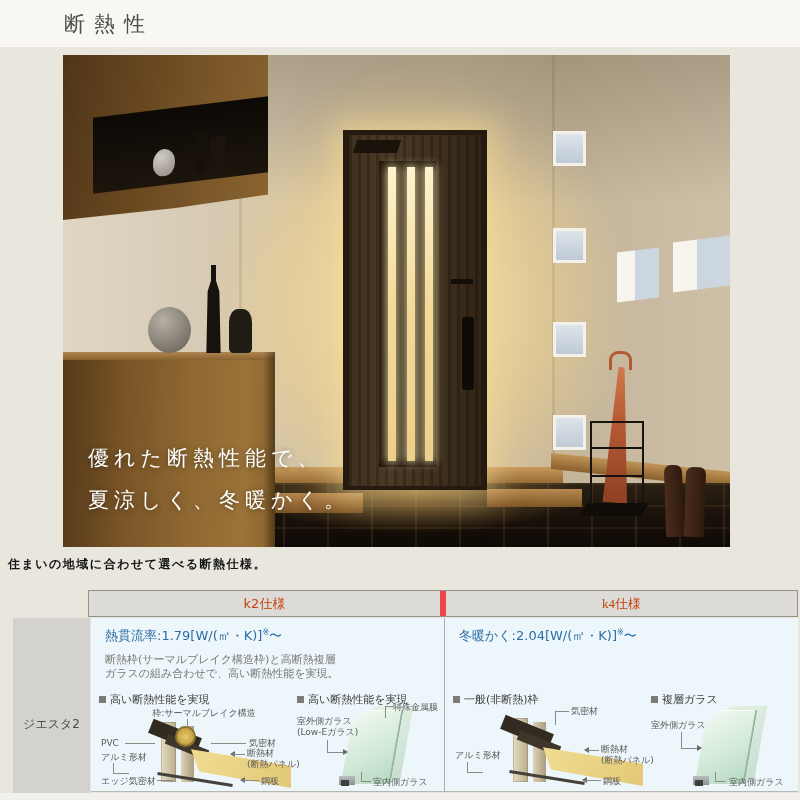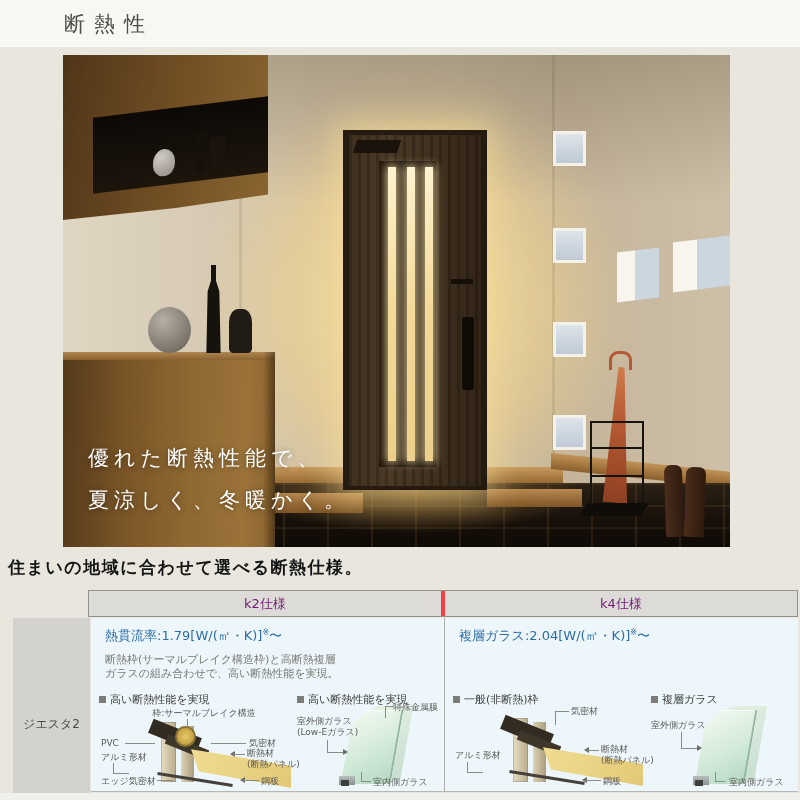--- a/index.html
+++ b/index.html
@@ -67,24 +67,24 @@
   .ustand{position:absolute;left:527px;top:366px;width:50px;height:84px;border-left:2px solid #17130e;border-right:2px solid #17130e;z-index:7;}
   .ubar{position:absolute;left:0;width:100%;height:2px;background:#17130e;}
   .ucan{position:absolute;left:540px;top:312px;width:30px;height:136px;z-index:6;transform:rotate(3deg);
         background:linear-gradient(180deg,#d07a4c,#b65a34 40%,#8e4023);clip-path:polygon(40% 0,60% 0,92% 100%,10% 100%);}
   .uhook{position:absolute;left:546px;top:296px;width:17px;height:16px;border:3px solid #b45934;border-bottom:none;border-radius:9px 9px 0 0;z-index:6;}
   .boot{position:absolute;background:linear-gradient(90deg,#4a2c1b,#2e1a0f);border-radius:7px 7px 2px 2px;z-index:6;}
   
   .cap{position:absolute;left:25px;top:382px;z-index:9;color:#fff;font-size:21px;letter-spacing:5px;
        line-height:42px;font-weight:500;text-shadow:0 1px 6px rgba(0,0,0,.45);}
   
-  .heading{position:absolute;left:8px;top:556px;font-size:17px;font-weight:bold;color:#141414;letter-spacing:1.5px;}
+  .heading{position:absolute;left:8px;top:556px;font-size:12px;font-weight:bold;color:#141414;letter-spacing:1.5px;}
   .thead{position:absolute;left:88px;top:590px;width:710px;height:27px;display:flex;background:#dcdbd7;border:1px solid #94938b;box-sizing:border-box;}
-  .th{flex:1;display:flex;align-items:center;justify-content:center;font-size:13px;color:#701a75;}
-  .th+.th{border-left:4px solid #ef4444;}
+  .th{flex:1;display:flex;align-items:center;justify-content:center;font-size:13px;color:#c2410c;}
+  .th+.th{border-left:6px solid #ef4444;font-family:Liberation Serif, serif;}
   .rowlabel{position:absolute;left:13px;top:618px;width:77px;height:212px;background:#d3d2cf;
             display:flex;align-items:center;justify-content:center;font-size:12px;color:#4a4a48;}
   .cell{position:absolute;top:618px;height:174px;background:#edf6fa;border-bottom:1px solid #b7b6b0;box-sizing:border-box;}
   .cellk2{left:91px;width:353px;}
   .cellk4{left:444px;width:354px;border-left:1px solid #adaca6;}
   .uval{position:absolute;left:14px;top:9px;font-size:13px;color:#2c6da6;}
   .uval sup{font-size:8px;}
   .desc{position:absolute;left:14px;font-size:11px;color:#787874;}
   .footstrip{position:absolute;left:0;top:793px;width:800px;height:7px;background:#f1f0ec;}
   
@@ -252,21 +252,21 @@
       <div class="dline" style="left:30px;top:60px;width:16px;height:1px;"></div>
       <div class="arrR" style="left:46px;top:57px;"></div>
       <div class="dlabel" style="left:76px;top:85px;">室内側ガラス</div>
       <div class="dline" style="left:64px;top:80px;width:1px;height:10px;"></div>
       <div class="dline" style="left:64px;top:89px;width:10px;height:1px;"></div>
     </div>
   </div>
 
   <div class="cell cellk4">
     <div class="uval">
-      <span>複層ガラス:2.04[W/(㎡・K)]</span><sup>※</sup><span>〜</span>
+      <span>冬暖かく:2.04[W/(㎡・K)]</span><sup>※</sup><span>〜</span>
     </div>
 
     <div class="dblock bC">
       <div class="dtitle"><span class="bullet"></span><span>一般(非断熱)枠</span></div>
       <div class="colA" style="left:60px;top:26px;height:64px;"></div>
       <div class="colB" style="left:80px;top:30px;height:60px;"></div>
       <div class="wedge" style="left:48px;top:32px;width:52px;height:15px;"></div>
       <div class="wedge2" style="left:64px;top:46px;width:44px;height:10px;"></div>
       <div class="panel" style="left:90px;top:48px;"></div>
       <div class="steelbar" style="left:56px;top:84px;"></div>

